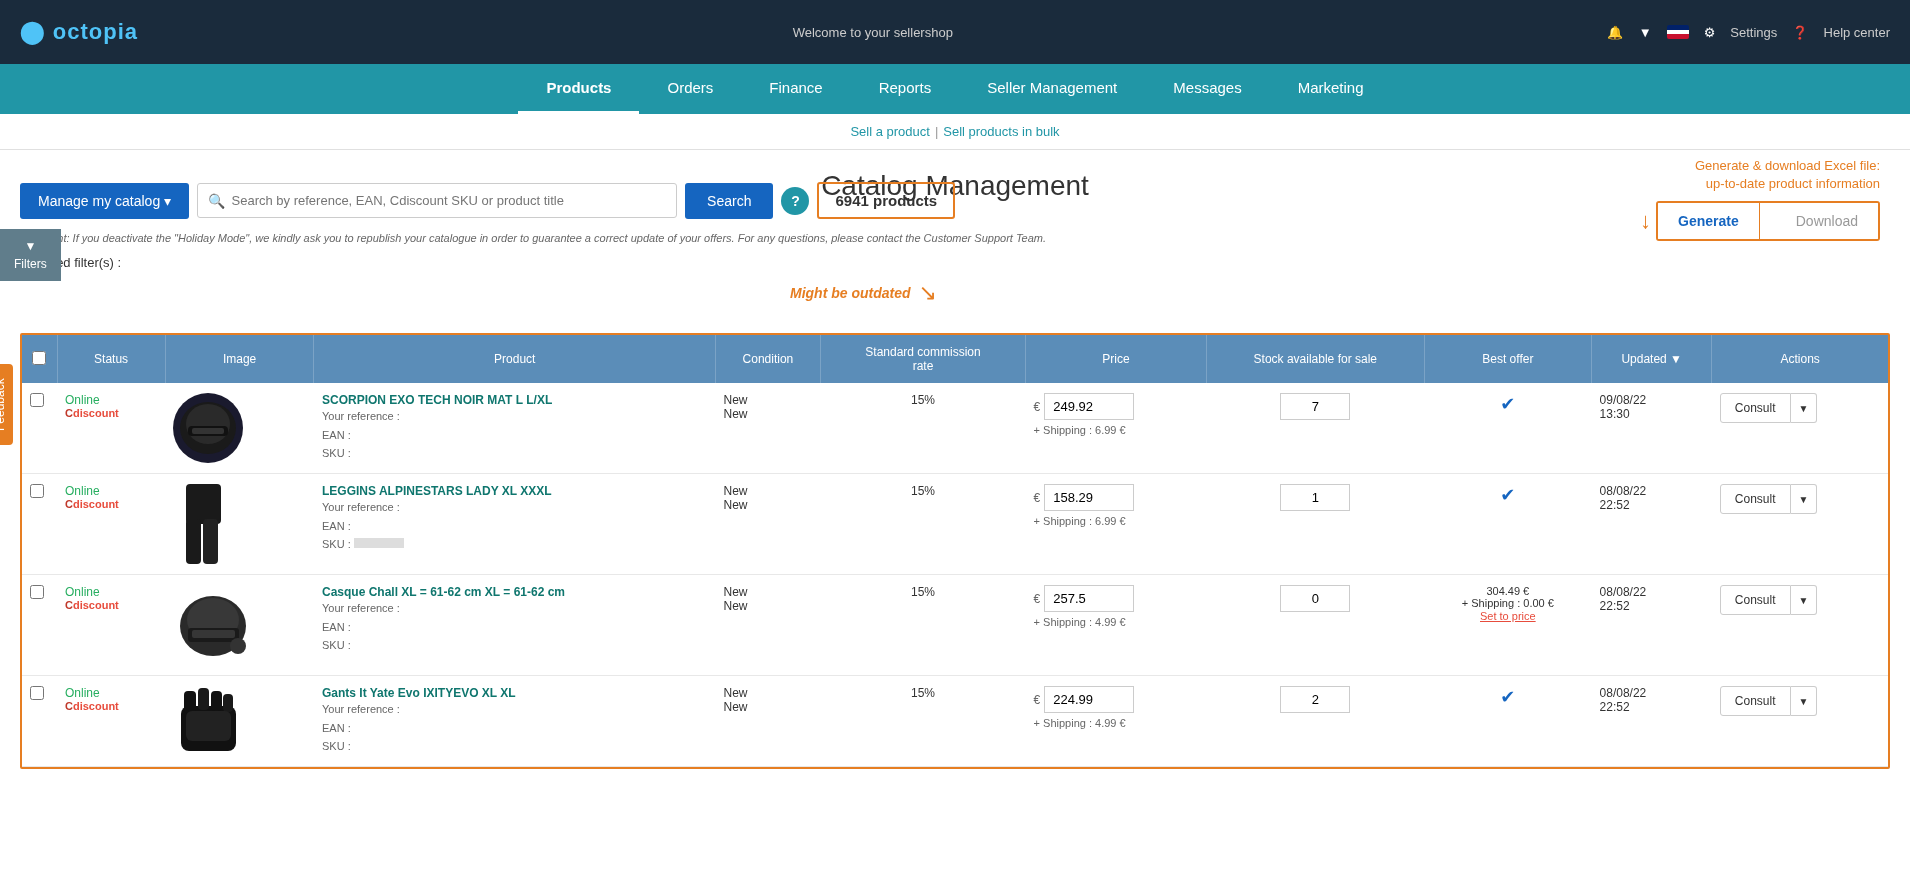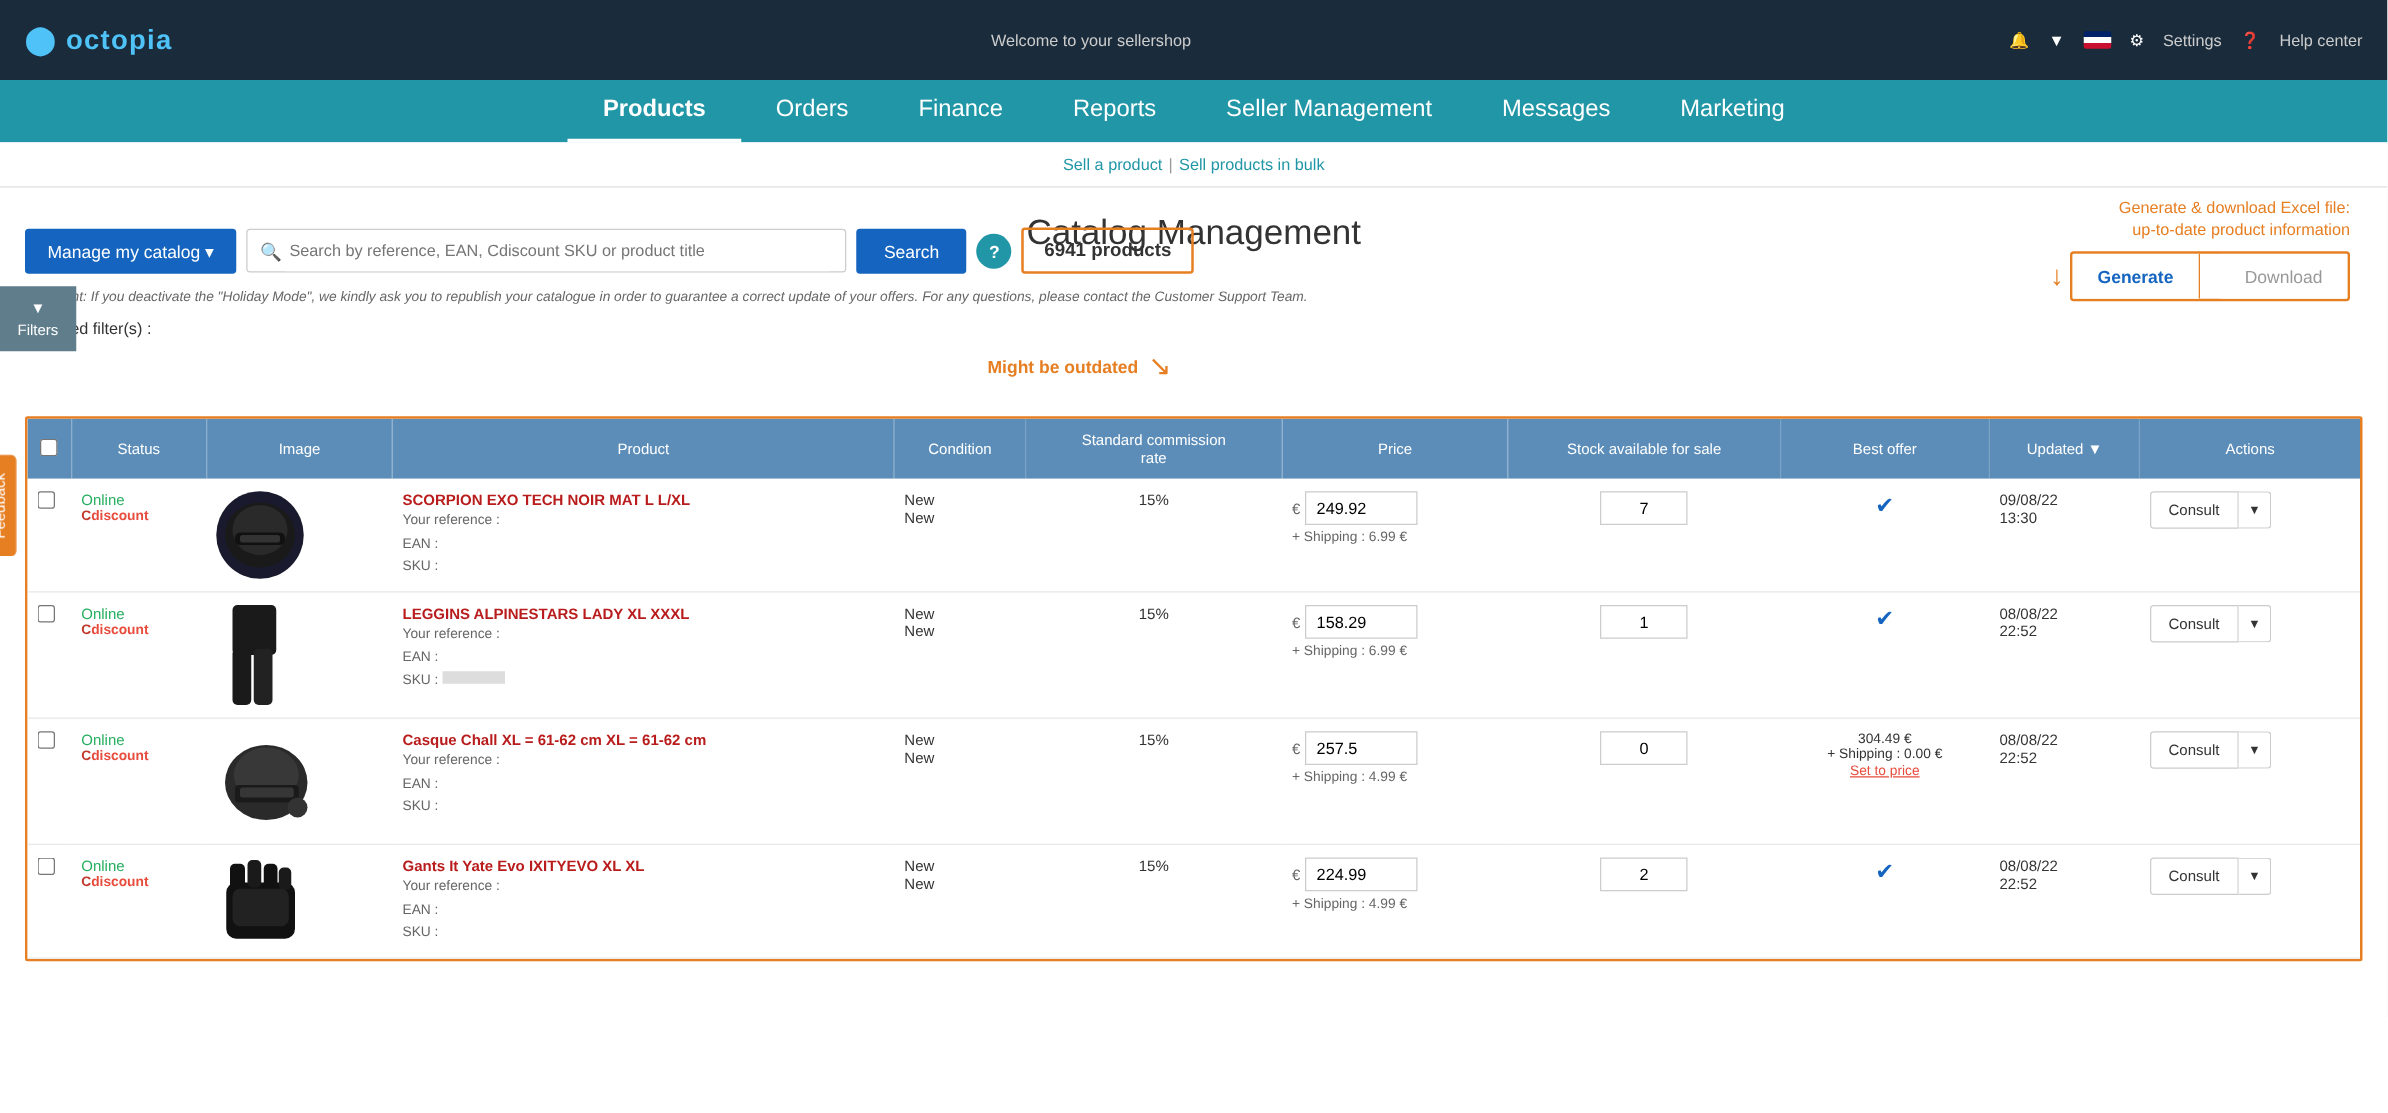--- a/index.html
+++ b/index.html
@@ -35,21 +35,21 @@
       justify-content: center;
       height: 50px;
       gap: 0;
     }
     .nav-item {
       color: #fff;
       padding: 0 28px;
       height: 50px;
       display: flex;
       align-items: center;
-      font-size: 19px;
+      font-size: 15px;
       cursor: pointer;
       text-decoration: none;
       border-bottom: 3px solid transparent;
     }
     .nav-item.active { border-bottom: 3px solid #fff; font-weight: bold; }
 
     
     .content-area { background: #fff; min-height: calc(100vh - 100px); }
 
     
@@ -193,20 +193,21 @@
     
     .selected-filters {
       padding: 6px 20px;
       font-size: 13px;
       color: #333;
     }
     .outdated-label {
       color: #e67e22;
       font-size: 14px;
       font-weight: bold;
+      font-style: italic;
     }
 
     
     .products-table {
       width: 100%;
       border-collapse: collapse;
       font-size: 12px;
     }
     .products-table thead tr {
       background: #5b8db8;
@@ -222,21 +223,21 @@
     .products-table tbody tr {
       border-bottom: 1px solid #e8e8e8;
       background: #fff;
     }
     .products-table tbody td {
       padding: 10px 8px;
       vertical-align: top;
     }
     .status-online { color: #27ae60; font-size: 12px; }
     .status-cdiscount { color: #e74c3c; font-weight: bold; font-size: 11px; }
-    .product-name { color: #b91c1c; font-weight: bold; text-decoration: none; font-size: 12px; }
+    .product-name { color: #0f766e; font-weight: bold; text-decoration: none; font-size: 12px; }
     .product-meta { color: #666; font-size: 11px; line-height: 1.7; }
 
     .price-input-group {
       display: flex;
       align-items: center;
       gap: 4px;
       margin-bottom: 4px;
     }
     .price-input-group span { color: #666; font-size: 12px; }
     .price-input {

